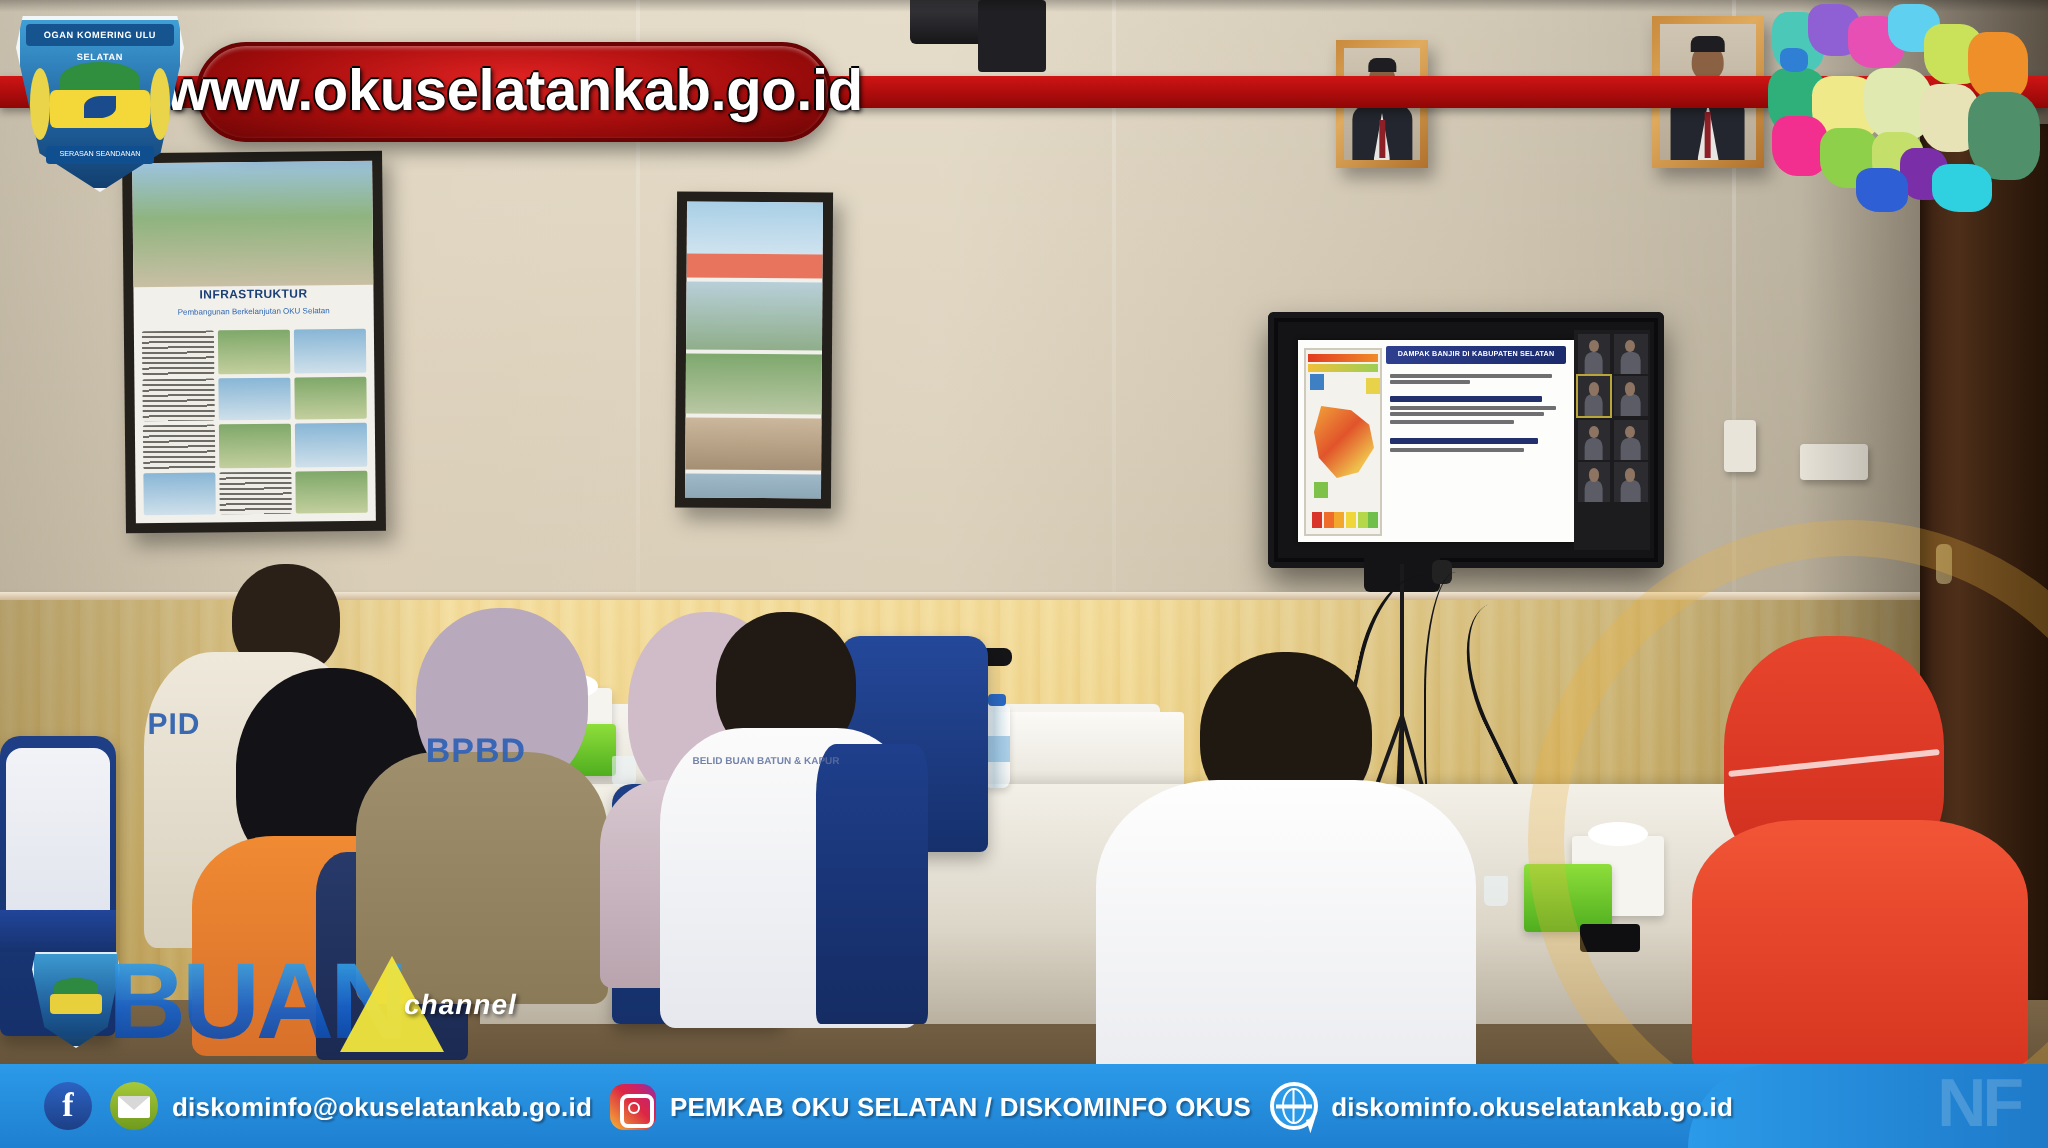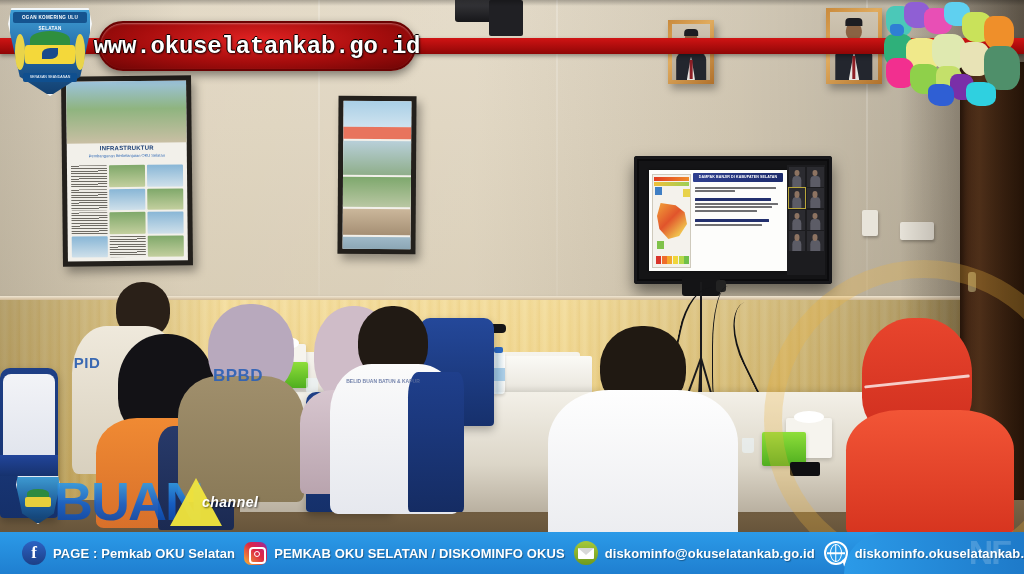--- a/index.html
+++ b/index.html
@@ -214,22 +214,22 @@
   .overlay{ position:absolute; inset:0; }
 
   .red-bar{ position:absolute; left:0; top:38px; width:1024px; height:16px;
      background:linear-gradient(180deg,#d01414,#8f0606);
      box-shadow:0 2px 4px rgba(0,0,0,.35);}
   .url-pill{ position:absolute; left:98px; top:21px; width:318px; height:50px;
      background:radial-gradient(ellipse at 50% 35%, #e02222 0%, #a60d0d 55%, #6d0505 100%);
      border-radius:26px; border:2px solid #6a0303;
      box-shadow:0 4px 10px rgba(0,0,0,.45), inset 0 1px 2px rgba(255,255,255,.35);
      display:flex; align-items:center; justify-content:center;}
-  .url-text{ color:#fff; font-size:24px; font-weight:bold; letter-spacing:-.2px;
-     text-shadow:0 0 1px #000, 1px 1px 2px rgba(0,0,0,.8), -1px 0 0 #000, 0 -1px 0 #000;font-family:Liberation Mono, monospace;}
+  .url-text{ color:#fff; font-size:29px; font-weight:bold; letter-spacing:-.2px;
+     text-shadow:0 0 1px #000, 1px 1px 2px rgba(0,0,0,.8), -1px 0 0 #000, 0 -1px 0 #000;}
 
   
   .crest{ position:absolute; left:8px; top:8px; width:84px; height:88px; }
   .crest .shield{ position:absolute; inset:0;
      background:linear-gradient(180deg,#3f9fd6 0%, #1f5f9c 60%, #123f6f 100%);
      clip-path:polygon(4% 0, 96% 0, 100% 18%, 86% 78%, 50% 100%, 14% 78%, 0 18%);
      border:2px solid #f3f6f8;}
   .crest .band{ position:absolute; left:6%; top:5%; width:88%; height:12%;
      background:#15548f; border-radius:2px;}
   .crest .band span{ display:block; color:#fff; font-size:4.6px; font-weight:bold;
@@ -637,31 +637,30 @@
       <div class="wm-text">BUAN</div>
       <div class="wm-a"></div>
       <div class="wm-channel">channel</div>
     </div>
 
     <div class="bottombar">
       <div class="bb-right-round"></div>
 
       <div class="bb-item">
         <span class="ic ic-fb">f</span>
-        <span class="bb-text">PAGE : Pemkab OKU Selatan</span>
+      </div>
+
+      <div class="bb-item">
+        <span class="ic ic-mail"></span>
+        <span class="bb-text">diskominfo@okuselatankab.go.id</span>
       </div>
 
       <div class="bb-item">
         <span class="ic ic-ig"></span>
         <span class="bb-text">PEMKAB OKU SELATAN / DISKOMINFO OKUS</span>
-      </div>
-
-      <div class="bb-item">
-        <span class="ic ic-mail"></span>
-        <span class="bb-text">diskominfo@okuselatankab.go.id</span>
       </div>
 
       <div class="bb-item">
         <span class="ic ic-web">
           <span class="globe-ring"></span>
             <span class="cursor"></span>
         </span>
         <span class="bb-text">diskominfo.okuselatankab.go.id</span>
       </div>
 

